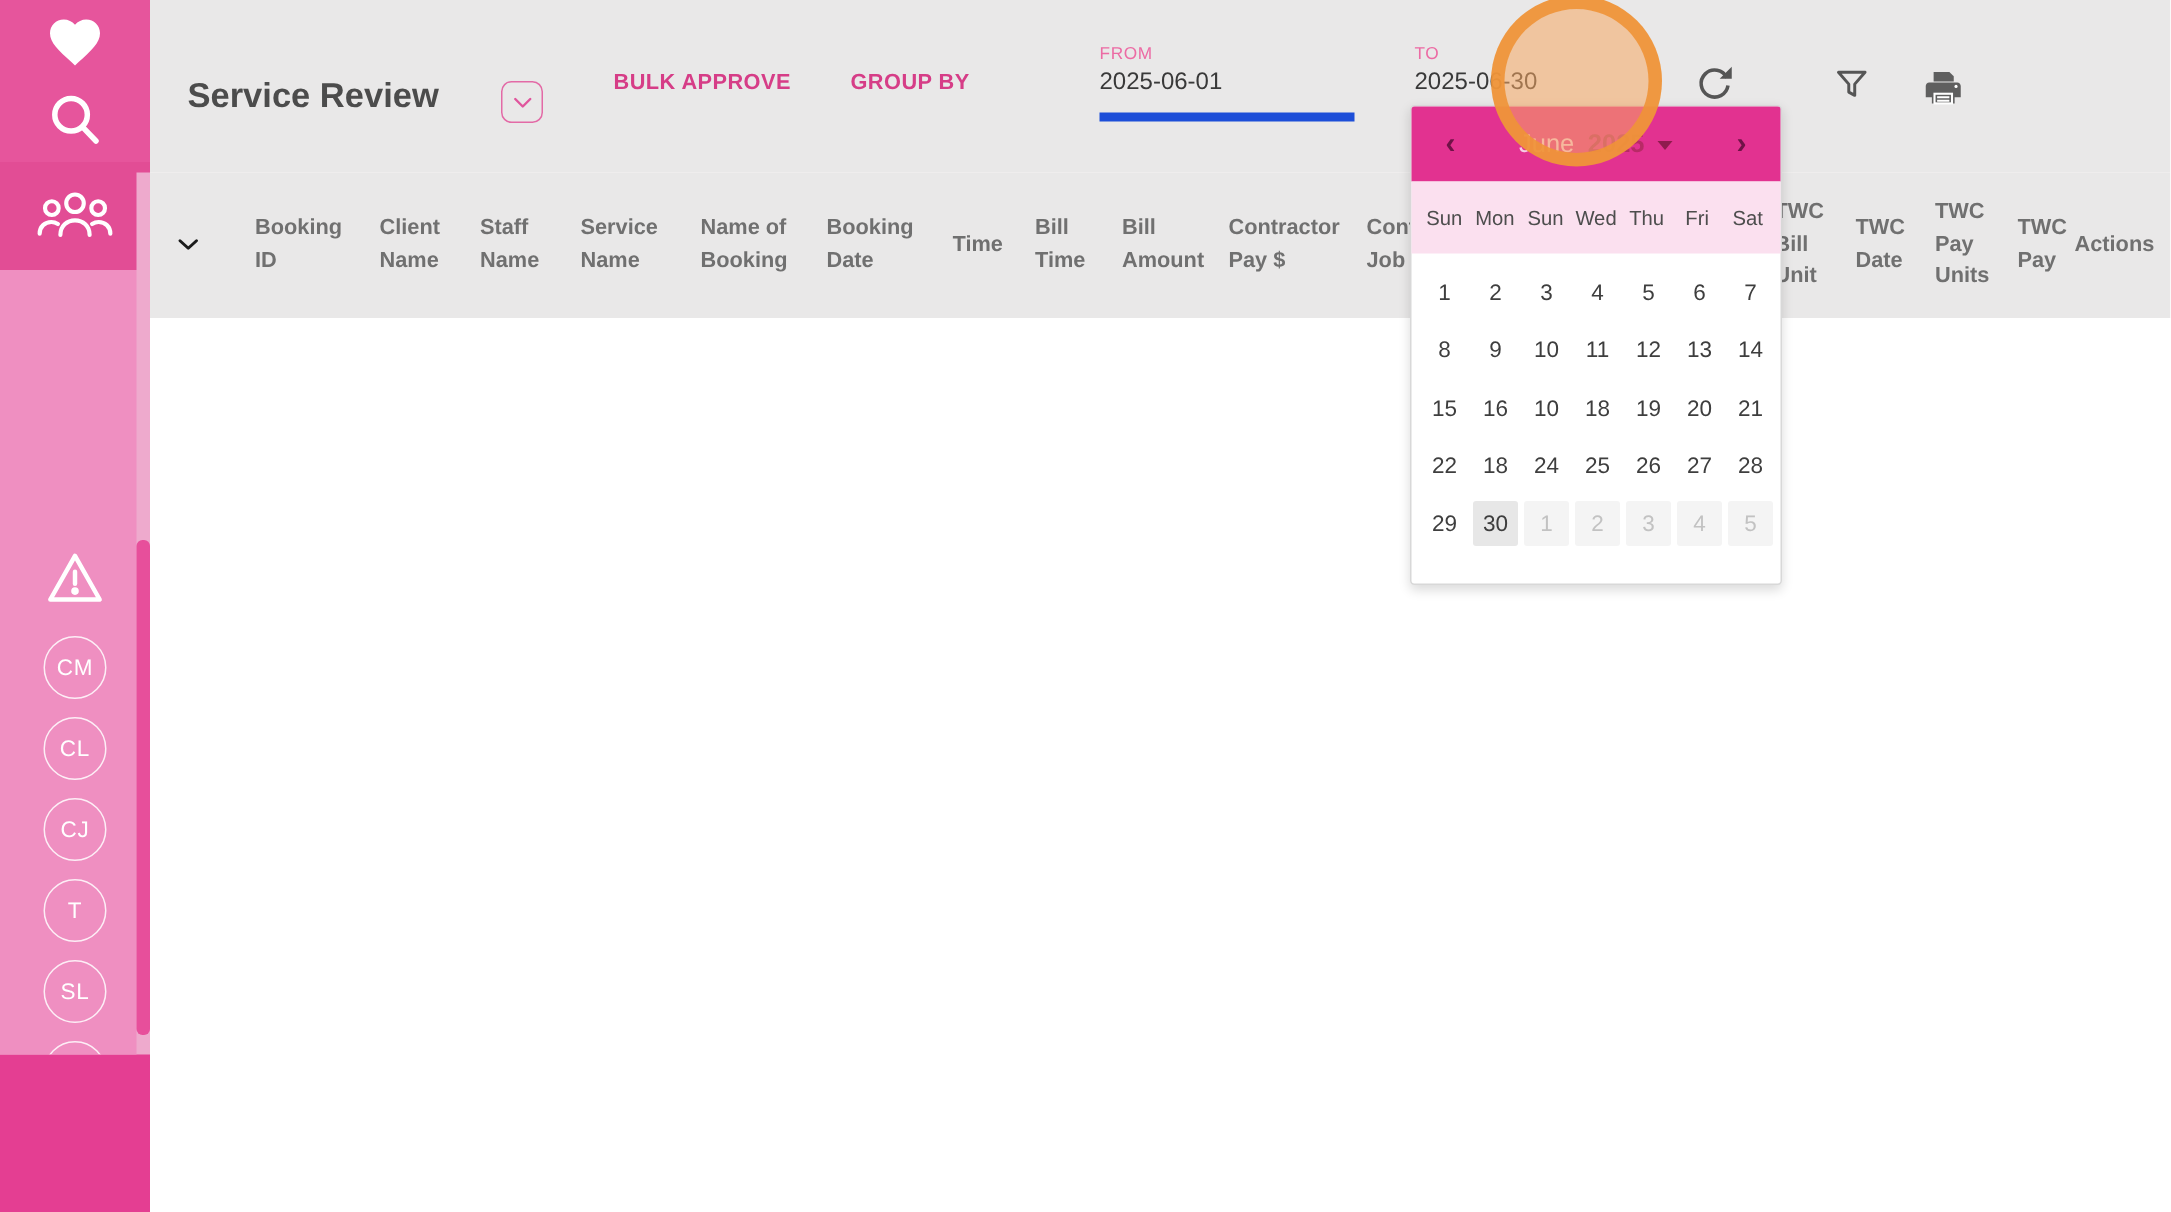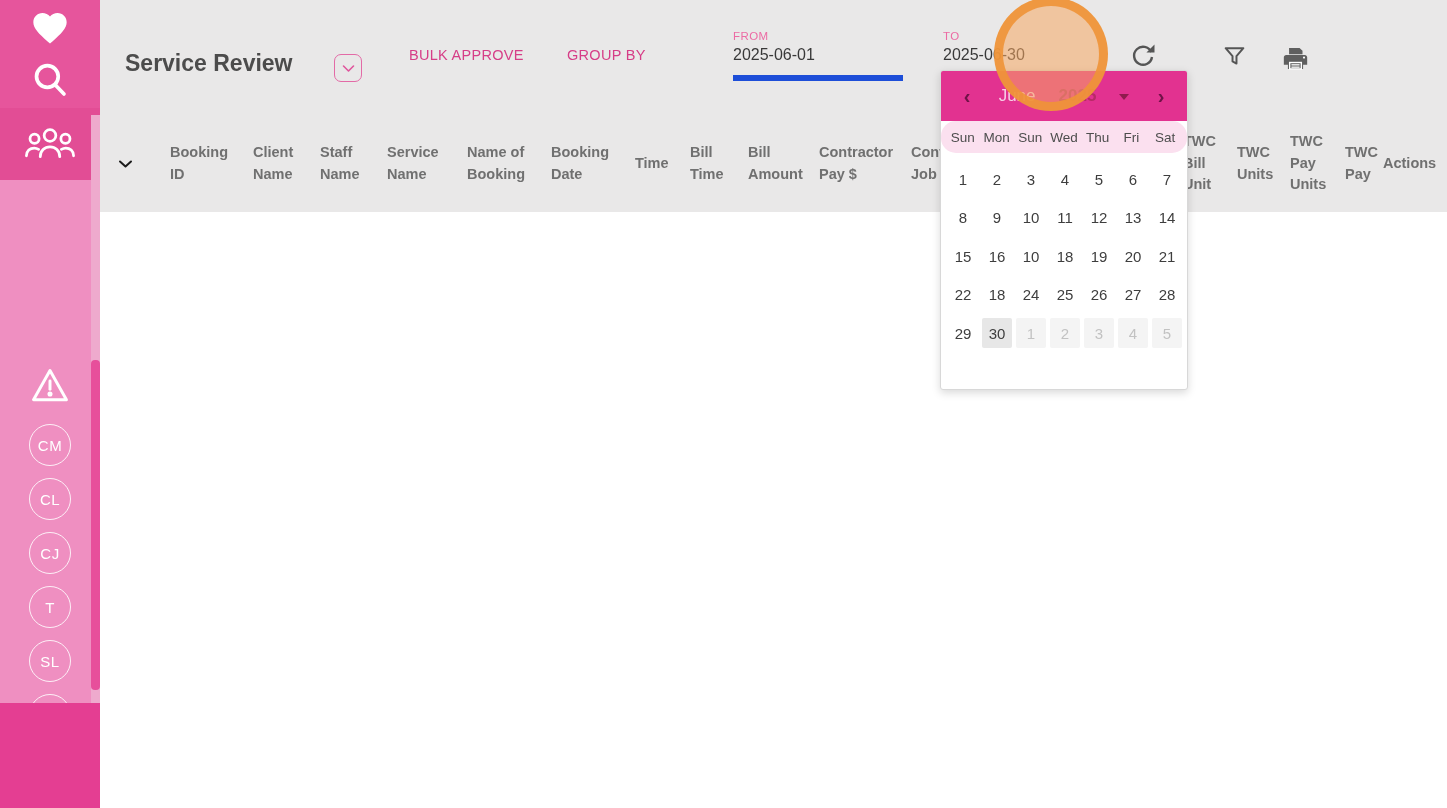--- a/index.html
+++ b/index.html
@@ -24,21 +24,21 @@
   .sb-scrollbar { position:absolute; left:91px; top:115px; width:9px; height:590px; background:#eeaacd; z-index:6; }
   .sb-thumb { position:absolute; left:0; top:245px; width:9px; height:330px; background:#e74f9b; border-radius:4px; }
 
   
   .topbar { position:absolute; left:100px; top:0; width:1347px; height:115px; background:#e9e8e8; }
   .page-title { position:absolute; left:25px; top:50px; font-size:23px; color:#4c4c4c; }
   .title-caret-btn { position:absolute; left:234px; top:54px; width:28px; height:28px;
     border:1.5px solid #e36aa6; border-radius:7px; background:transparent;
     display:flex; align-items:center; justify-content:center; cursor:pointer; }
   .pink-btn { position:absolute; top:47px; background:none; border:none; cursor:pointer;
-    font-size:14.5px; font-weight:normal; color:#d63d87; letter-spacing:.3px;
+    font-size:14.5px; font-weight:bold; color:#d63d87; letter-spacing:.3px;
     font-family:"Liberation Sans","DejaVu Sans",sans-serif; }
   .bulk-btn { left:309px; }
   .group-btn { left:467px; }
   .date-field { position:absolute; top:30px; width:170px; border-bottom:6px solid #1d4ed8; padding-bottom:11px; }
   .from-field { left:633px; }
   .to-field { left:843px; }
   .date-label { font-size:11.5px; color:#ec6ba4; letter-spacing:.4px; }
   .date-value { font-size:16px; color:#393939; margin-top:4px; }
   .tool-icon { position:absolute; background:none; border:none; cursor:pointer; }
   .refresh-btn { left:1030px; top:44px; }
@@ -62,26 +62,26 @@
   .cols .th:nth-child(13){width:53px} .cols .th:nth-child(14){width:55px}
   .cols .th:nth-child(15){width:38px} .cols .th:nth-child(16){width:64px}
 
   
   .calendar { position:absolute; left:940px; top:70px; width:248px; height:320px; background:#fff;
     border:1px solid #d8d8d8; border-radius:3px; box-shadow:0 3px 8px rgba(0,0,0,.15); z-index:20; }
   .cal-header { height:50px; background:#e23290; border-radius:2px 2px 0 0;
     display:flex; align-items:center; padding:0 14px; }
   .cal-nav { background:none; border:none; cursor:pointer; font-size:20px; font-weight:bold;
     color:#701247; width:24px; }
-  .cal-center { flex:1; display:flex; align-items:center; justify-content:center; gap:23px; cursor:pointer; }
+  .cal-center { flex:1; display:flex; align-items:center; justify-content:center; gap:9px; cursor:pointer; }
   .cal-month { font-size:17px; color:#f6cde4; }
   .cal-year { font-size:17px; font-weight:bold; color:#b82a66; }
   .cal-caret { width:0; height:0; border-left:5px solid transparent; border-right:5px solid transparent;
     border-top:6px solid #8f1b4e; margin-top:2px; }
-  .cal-weekdays { height:32px; background:#fbe0ef; display:flex; align-items:center; padding:16px 5px;border-radius:15px; }
+  .cal-weekdays { height:48px; background:#fbe0ef; display:flex; align-items:center; padding:16px 5px; }
   .wd { width:34px; text-align:center; font-size:13.5px; color:#4d4d4d; }
   .cal-grid { display:grid; grid-template-columns:repeat(7,34px); grid-auto-rows:38.5px;
     padding:7px 5px 0; align-items:center; }
   .day { width:30px; height:30px; display:flex; align-items:center; justify-content:center;
     font-size:15px; color:#3e3e3e; border-radius:2px; justify-self:center; cursor:pointer; }
   .day.selected { background:#e7e7e7; }
   .day.disabled { background:#f4f4f4; color:#c2c2c2; cursor:default; }
 
   
   .highlight-circle { position:absolute; left:994px; top:-3px; width:114px; height:114px;
@@ -216,21 +216,21 @@
         <div class="th">Staff Name</div>
         <div class="th">Service Name</div>
         <div class="th">Name of Booking</div>
         <div class="th">Booking Date</div>
         <div class="th">Time</div>
         <div class="th">Bill Time</div>
         <div class="th">Bill Amount</div>
         <div class="th">Contractor Pay $</div>
         <div class="th">Contractor Job ID</div>
         <div class="th">TWC Bill Unit</div>
-        <div class="th">TWC Units</div>
+        <div class="th">TWC Date</div>
         <div class="th">TWC Pay Units</div>
         <div class="th">TWC Pay</div>
         <div class="th">Actions</div>
       </div>
   </div>
 
   <div class="calendar">
     <div class="cal-header">
       <button class="cal-nav">‹</button>
       <div class="cal-center">

